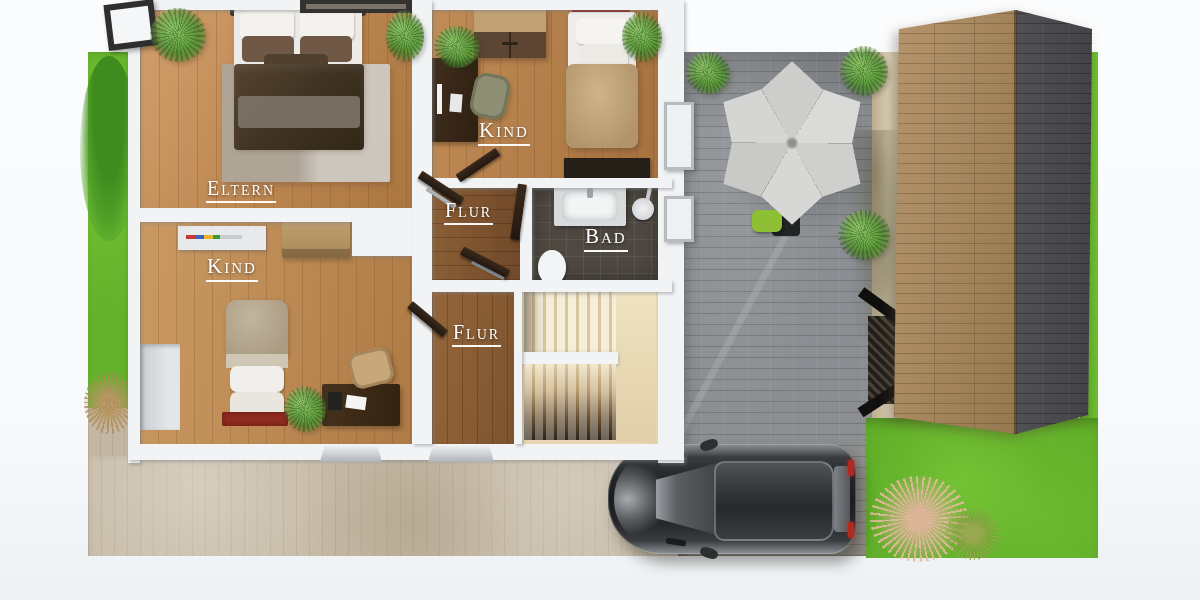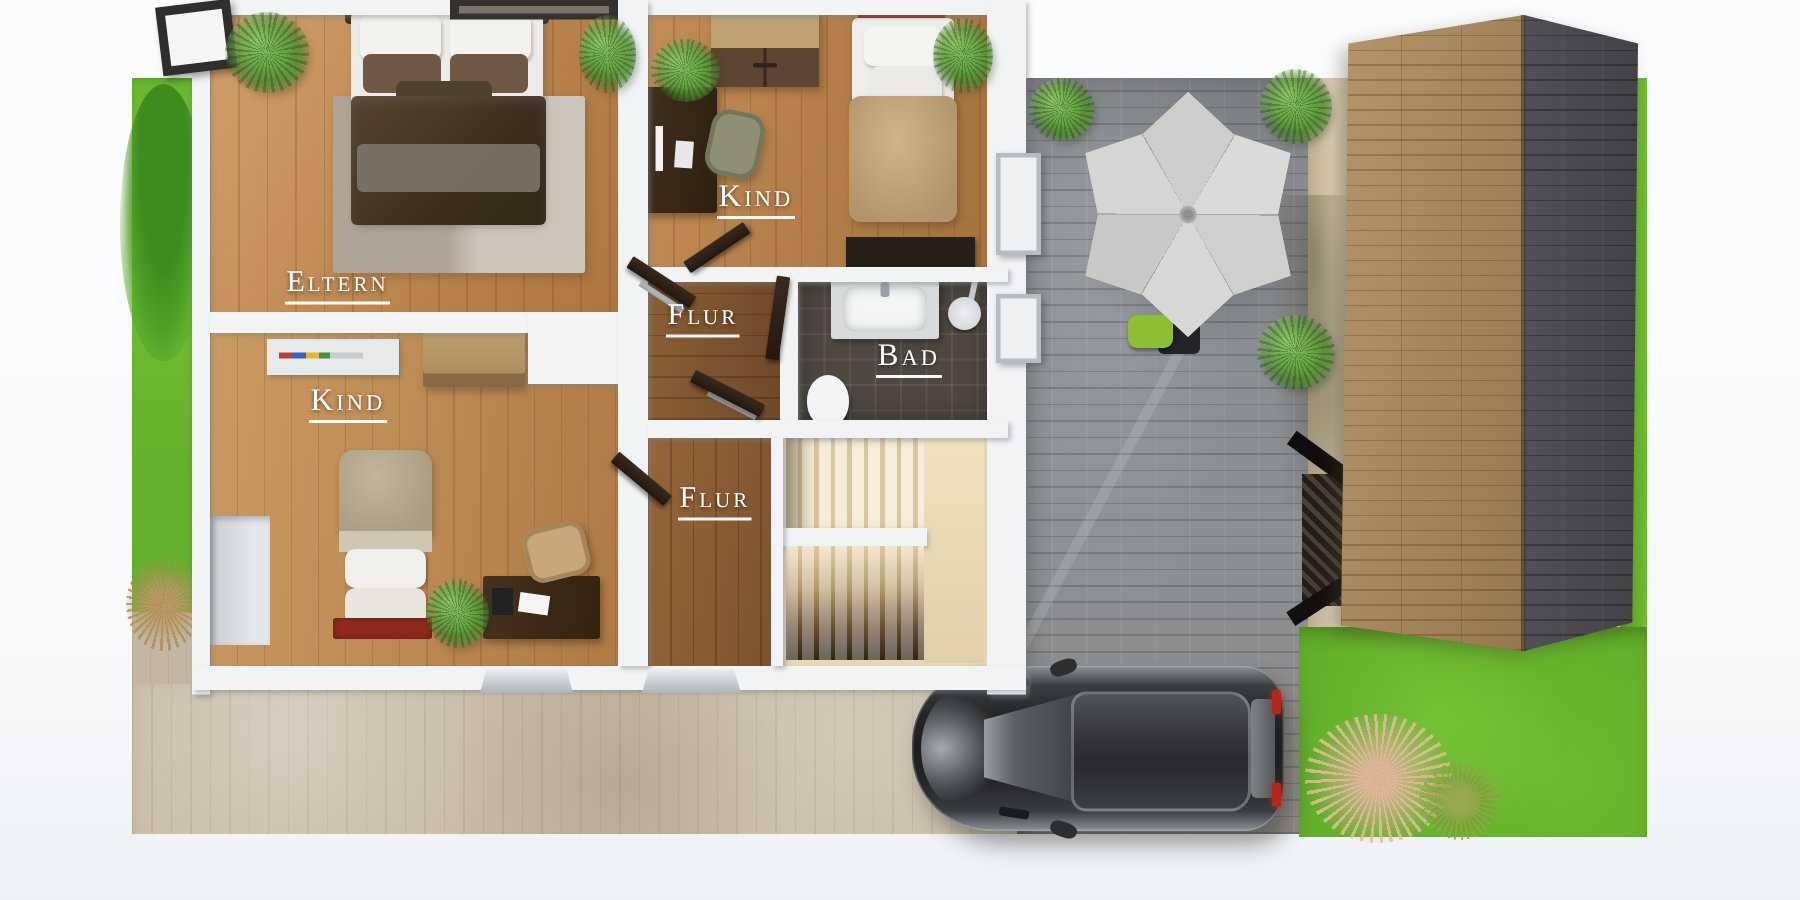--- a/index.html
+++ b/index.html
@@ -283,20 +283,20 @@
   <div class="abs" style="left:752px;top:210px;width:30px;height:22px;background:#8ebe33;border-radius:6px;z-index:31;box-shadow:1px 2px 3px rgba(0,0,0,.4);"></div>
   <div class="abs" style="left:708px;top:58px;width:168px;height:170px;z-index:32;
        clip-path:polygon(50% 2%,67.9% 18.4%,90.7% 26%,85.7% 50%,90.7% 74%,67.9% 81.6%,50% 98%,32.1% 81.6%,9.3% 74%,14.3% 50%,9.3% 26%,32.1% 18.4%);
        background:repeating-conic-gradient(from 30deg,rgba(96,96,94,.35) 0 .8deg,rgba(0,0,0,0) .8deg 60deg),
         conic-gradient(from 30deg,#dadad8 0 60deg,#cfcfcd 60deg 120deg,#d7d7d5 120deg 180deg,#c9c9c7 180deg 240deg,#d5d5d3 240deg 300deg,#cdcdcb 300deg 360deg),
         radial-gradient(circle,#e2e2e0,#c8c8c6 70%);">
   </div>
   <div class="abs" style="left:786px;top:137px;width:12px;height:12px;border-radius:50%;z-index:33;
        background:radial-gradient(circle,#8f8f8d 0 30%,#b7b7b5 70%);"></div>
 
-  <div class="room-label" style="left:190px;top:178px;">Eltern</div>
+  <div class="room-label" style="left:206px;top:178px;">Eltern</div>
   <div class="room-label" style="left:478px;top:120px;font-size:21px;">Kind</div>
   <div class="room-label" style="left:444px;top:200px;">Flur</div>
   <div class="room-label" style="left:584px;top:226px;font-size:21px;">Bad</div>
   <div class="room-label" style="left:206px;top:256px;font-size:21px;">Kind</div>
   <div class="room-label" style="left:452px;top:322px;">Flur</div>
 
 </div>
 
 </body></html>

